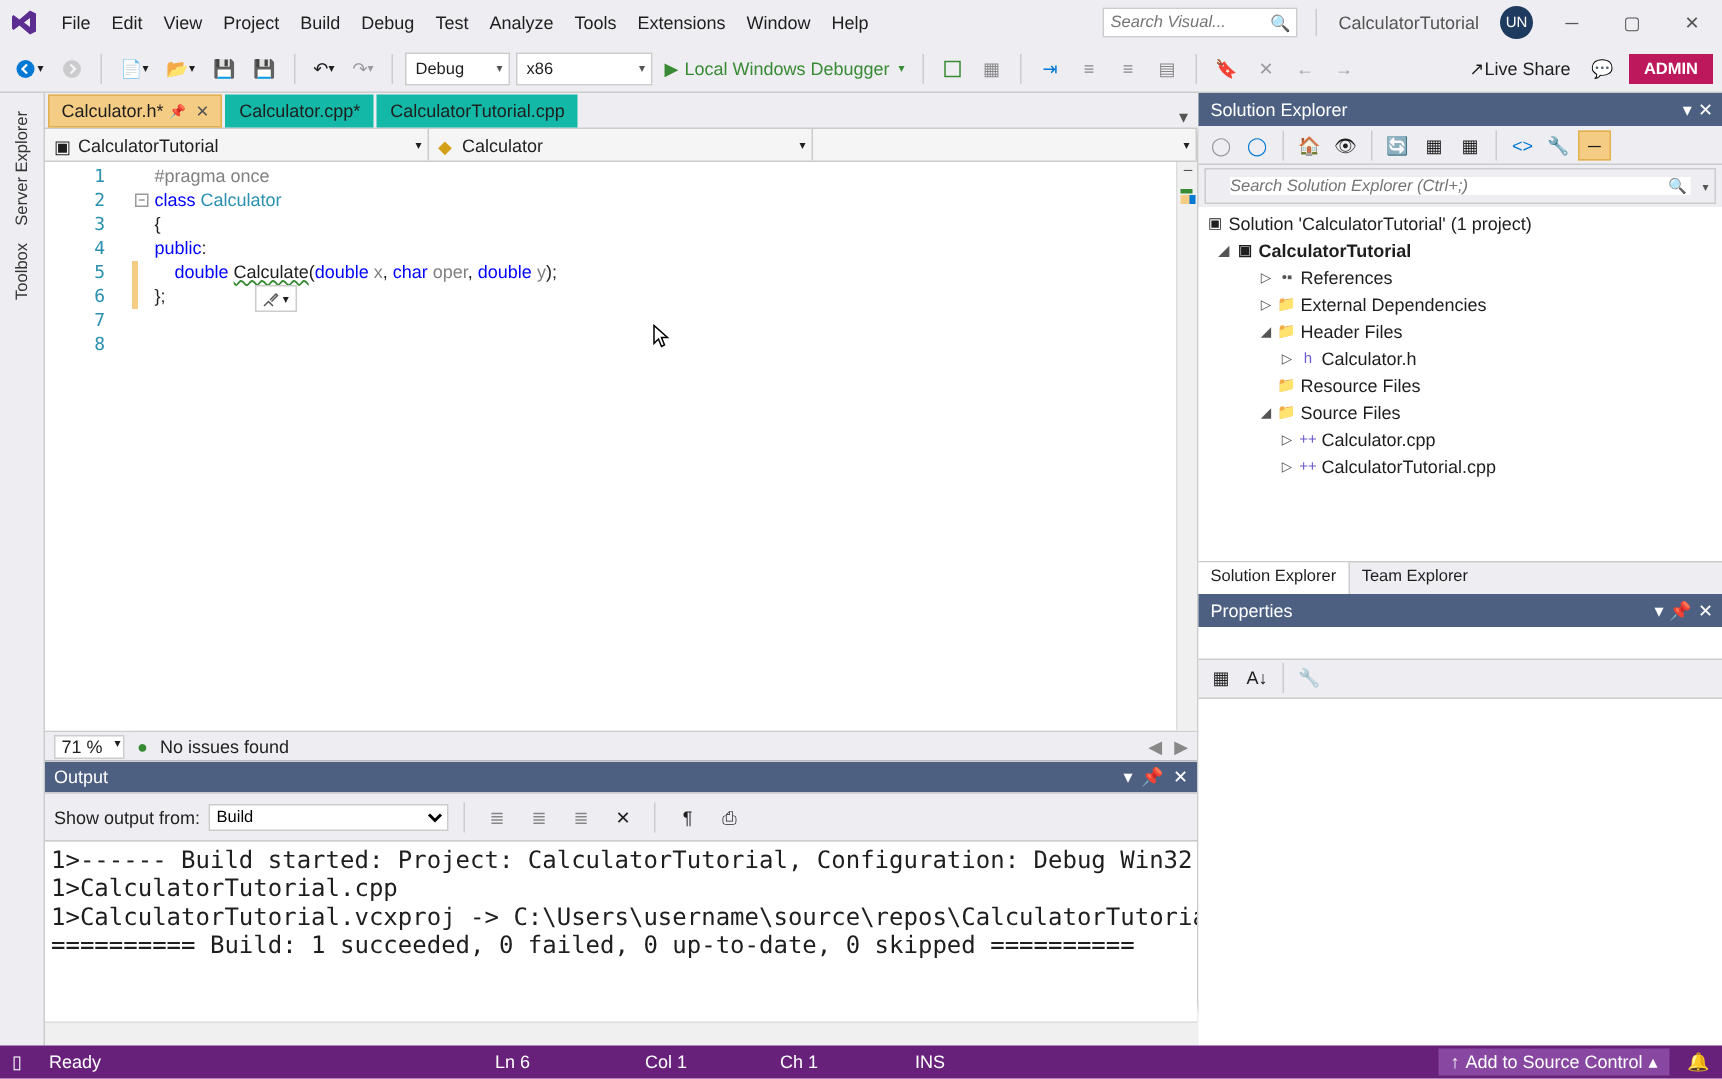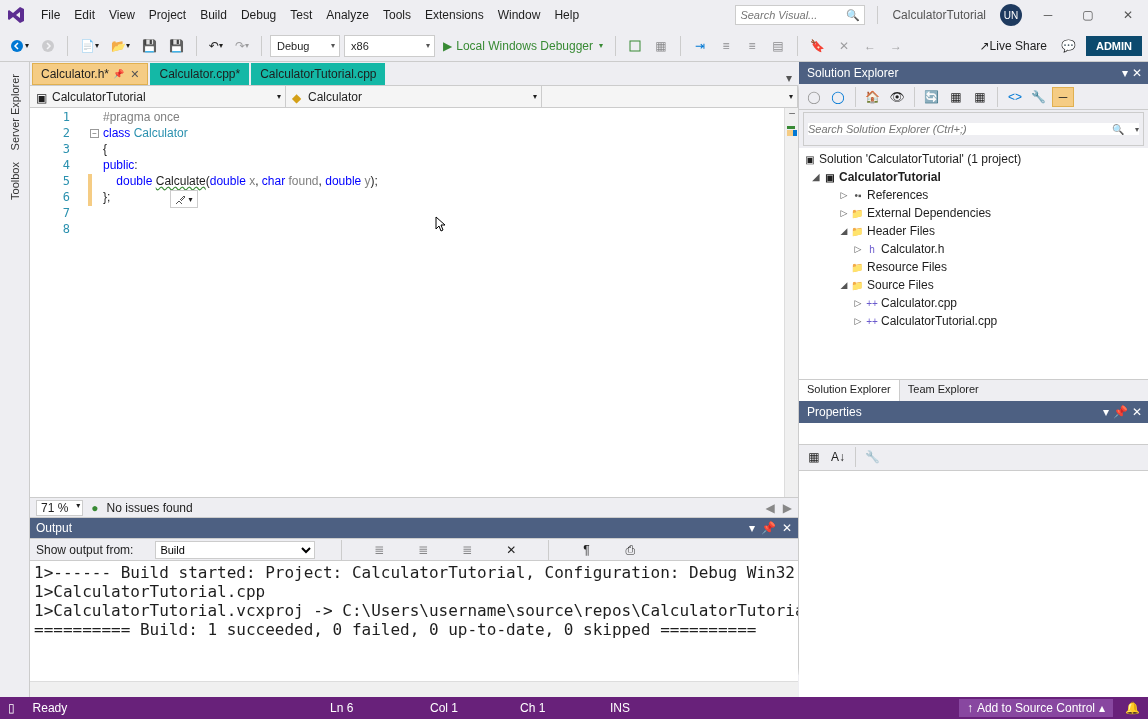--- a/index.html
+++ b/index.html
@@ -19,21 +19,21 @@
 .menu-right { position:absolute; top:0; right:0; display:flex; align-items:center; height:30px;padding-left:32px; }
 
 
 .toolbar { height:32px; background:#eeeef2; border-bottom:1px solid #ccc; display:flex; align-items:center; padding:0 6px; gap:4px; }
 .tb-btn { height:22px; min-width:22px; padding:0 3px; display:flex; align-items:center; justify-content:center; border:1px solid transparent; }
 .tb-sep { width:1px; height:20px; background:#ccc; margin:0 4px; }
 .tb-combo { height:22px; border:1px solid #ccc; background:#fff; padding:0 18px 0 6px; display:flex; align-items:center; position:relative; font-size:11px; }
 .tb-combo::after { content:"▾"; position:absolute; right:4px; font-size:8px; color:#555; }
 .tb-play { color:#388a34; display:flex; align-items:center; gap:4px; }
 .tb-play::before { content:"▶"; }
-.admin-badge { background:#0c4a6e; color:#fff; padding:4px 10px; font-weight:bold; font-size:11px; margin-left:auto; }
+.admin-badge { background:#be185d; color:#fff; padding:4px 10px; font-weight:bold; font-size:11px; margin-left:auto; }
 
 
 .main-split { display:flex; height:calc(100% - 62px - 22px); }
 .left-col { width:30px; background:#eeeef2; border-right:1px solid #ccc; display:flex; flex-direction:column; align-items:center; padding-top:6px; }
 .left-tab { writing-mode:vertical-rl; transform:rotate(180deg); padding:6px 3px; font-size:11px; color:#333; cursor:default; }
 .center-col { flex:1; display:flex; flex-direction:column; min-width:0; }
 .right-col { width:350px; display:flex; flex-direction:column; border-left:1px solid #ccc;border-radius:29px; }
 
 
 .doc-tabs { height:24px; background:#eeeef2; display:flex; align-items:flex-end; border-bottom:1px solid #ccc; padding-left:2px; gap:2px; }
@@ -75,32 +75,32 @@
 
 .editor-status { height:20px; background:#eeeef2; border-top:1px solid #ccc; display:flex; align-items:center; padding:0 6px; gap:8px; font-size:11px; }
 .editor-status .zoom { border:1px solid #ccc; background:#fff; padding:0 14px 0 4px; position:relative; }
 .editor-status .zoom::after { content:"▾"; position:absolute; right:2px; font-size:8px; }
 .check-ok { color:#388a34; }
 
 
 .panel-header { height:22px; background:#eeeef2; border-top:1px solid #ccc; border-bottom:1px solid #ccc; display:flex; align-items:center; padding:0 6px; font-size:11px; }
 .panel-header.dark { background:#4d6082; color:#fff; }
 .panel-header .tools { margin-left:auto; display:flex; gap:6px; color:inherit; font-size:10px; }
-.output-toolbar { height:22px; background:#eeeef2; border-bottom:1px solid #ccc; display:flex; align-items:center; padding:0 6px; gap:22px; font-size:11px; }
+.output-toolbar { height:32px; background:#eeeef2; border-bottom:1px solid #ccc; display:flex; align-items:center; padding:0 6px; gap:6px; font-size:11px; }
 .output-toolbar select { border:1px solid #ccc; background:#fff; font-size:11px; height:18px; width:160px; }
 .output-body { flex:0 0 120px; background:#fff; padding:2px 4px; font-family:Consolas,monospace; font-size:16px; overflow:auto; white-space:pre; }
 .output-scroll { height:16px; background:#f0f0f0; border-top:1px solid #ddd; }
 
 
 .se-header { height:22px; background:#4d6082; color:#fff; display:flex; align-items:center; padding:0 6px 0 8px; font-size:11px; }
 .se-header .tools { margin-left:auto; display:flex; gap:4px; font-size:10px; }
 .se-toolbar { height:26px; background:#eeeef2; border-bottom:1px solid #ccc; display:flex; align-items:center; padding:0 4px; gap:2px; }
 .se-tbtn { width:22px; height:20px; display:flex; align-items:center; justify-content:center; }
 .se-tbtn.active { background:#f5cc84; border:1px solid #e0b050; }
-.se-search { height:34px; border:1px solid #ccc; margin:2px 4px; display:flex; align-items:center; padding:0 4px; position:relative; }
+.se-search { height:24px; border:1px solid #ccc; margin:2px 4px; display:flex; align-items:center; padding:0 16px; position:relative; }
 .se-search input { border:none; outline:none; width:100%; font-style:italic; color:#999; font-size:11px; }
 .se-search .mag { position:absolute; right:18px; font-size:10px; color:#555; }
 .se-search .dd { position:absolute; right:4px; font-size:8px; color:#555; }
 .se-tree { flex:1; background:#fff; overflow:auto; padding:2px 0; }
 .tree-row { display:flex; align-items:center; height:18px; padding-left:4px; gap:2px; font-size:11px; }
 .tree-row.bold { font-weight:bold; }
 .tree-exp { width:10px; text-align:center; color:#555; font-size:9px; }
 .tree-ico { width:14px; height:14px; display:inline-flex; align-items:center; justify-content:center; font-size:10px; }
 .se-tabs { height:22px; background:#eeeef2; border-top:1px solid #ccc; display:flex; }
 .se-tabs .tab { padding:3px 8px; font-size:11px; }
@@ -251,21 +251,21 @@
           <div class="ln">7</div>
           <div class="ln">8</div>
       </div>
       <div class="margin-mark" style="top:66px"></div>
       <div class="margin-mark" style="top:82px"></div>
       <div class="code" id="code-body">
           <div class="row"><span style="display:inline-block;width:13px"></span><span><span class="k-gray">#pragma once</span></span></div>
           <div class="row"><span class="collapse-btn">−</span><span><span class="k-blue">class</span> <span class="k-type">Calculator</span></span></div>
           <div class="row"><span style="display:inline-block;width:13px"></span><span>{</span></div>
           <div class="row"><span style="display:inline-block;width:13px"></span><span><span class="k-blue">public</span>:</span></div>
-          <div class="row"><span style="display:inline-block;width:13px"></span><span>    <span class="k-blue">double</span> <span class="k-squiggle">Calculate</span>(<span class="k-blue">double</span> <span class="k-gray">x</span>, <span class="k-blue">char</span> <span class="k-gray">found</span>, <span class="k-blue">double</span> <span class="k-gray">y</span>);</span></div>
+          <div class="row"><span style="display:inline-block;width:13px"></span><span>    <span class="k-blue">double</span> <span class="k-squiggle">Calculate</span>(<span class="k-blue">double</span> <span class="k-gray">x</span>, <span class="k-blue">char</span> <span class="k-gray">oper</span>, <span class="k-blue">double</span> <span class="k-gray">y</span>);</span></div>
           <div class="row"><span style="display:inline-block;width:13px"></span><span>};</span></div>
           <div class="row"><span style="display:inline-block;width:13px"></span><span></span></div>
           <div class="row"><span style="display:inline-block;width:13px"></span><span></span></div>
         </div>
       <div class="ruler">
         <div style="position:absolute;top:0;width:14px;height:10px;display:flex;align-items:center;justify-content:center;font-size:8px">─</div>
         <div class="mk" style="top:18px;background:#388a34"></div>
         <div class="mk" style="top:22px;background:#f5cc84;height:6px"></div>
         <div class="mk" style="top:22px;left:8px;width:4px;background:#0078d4;height:6px"></div>
       </div>

